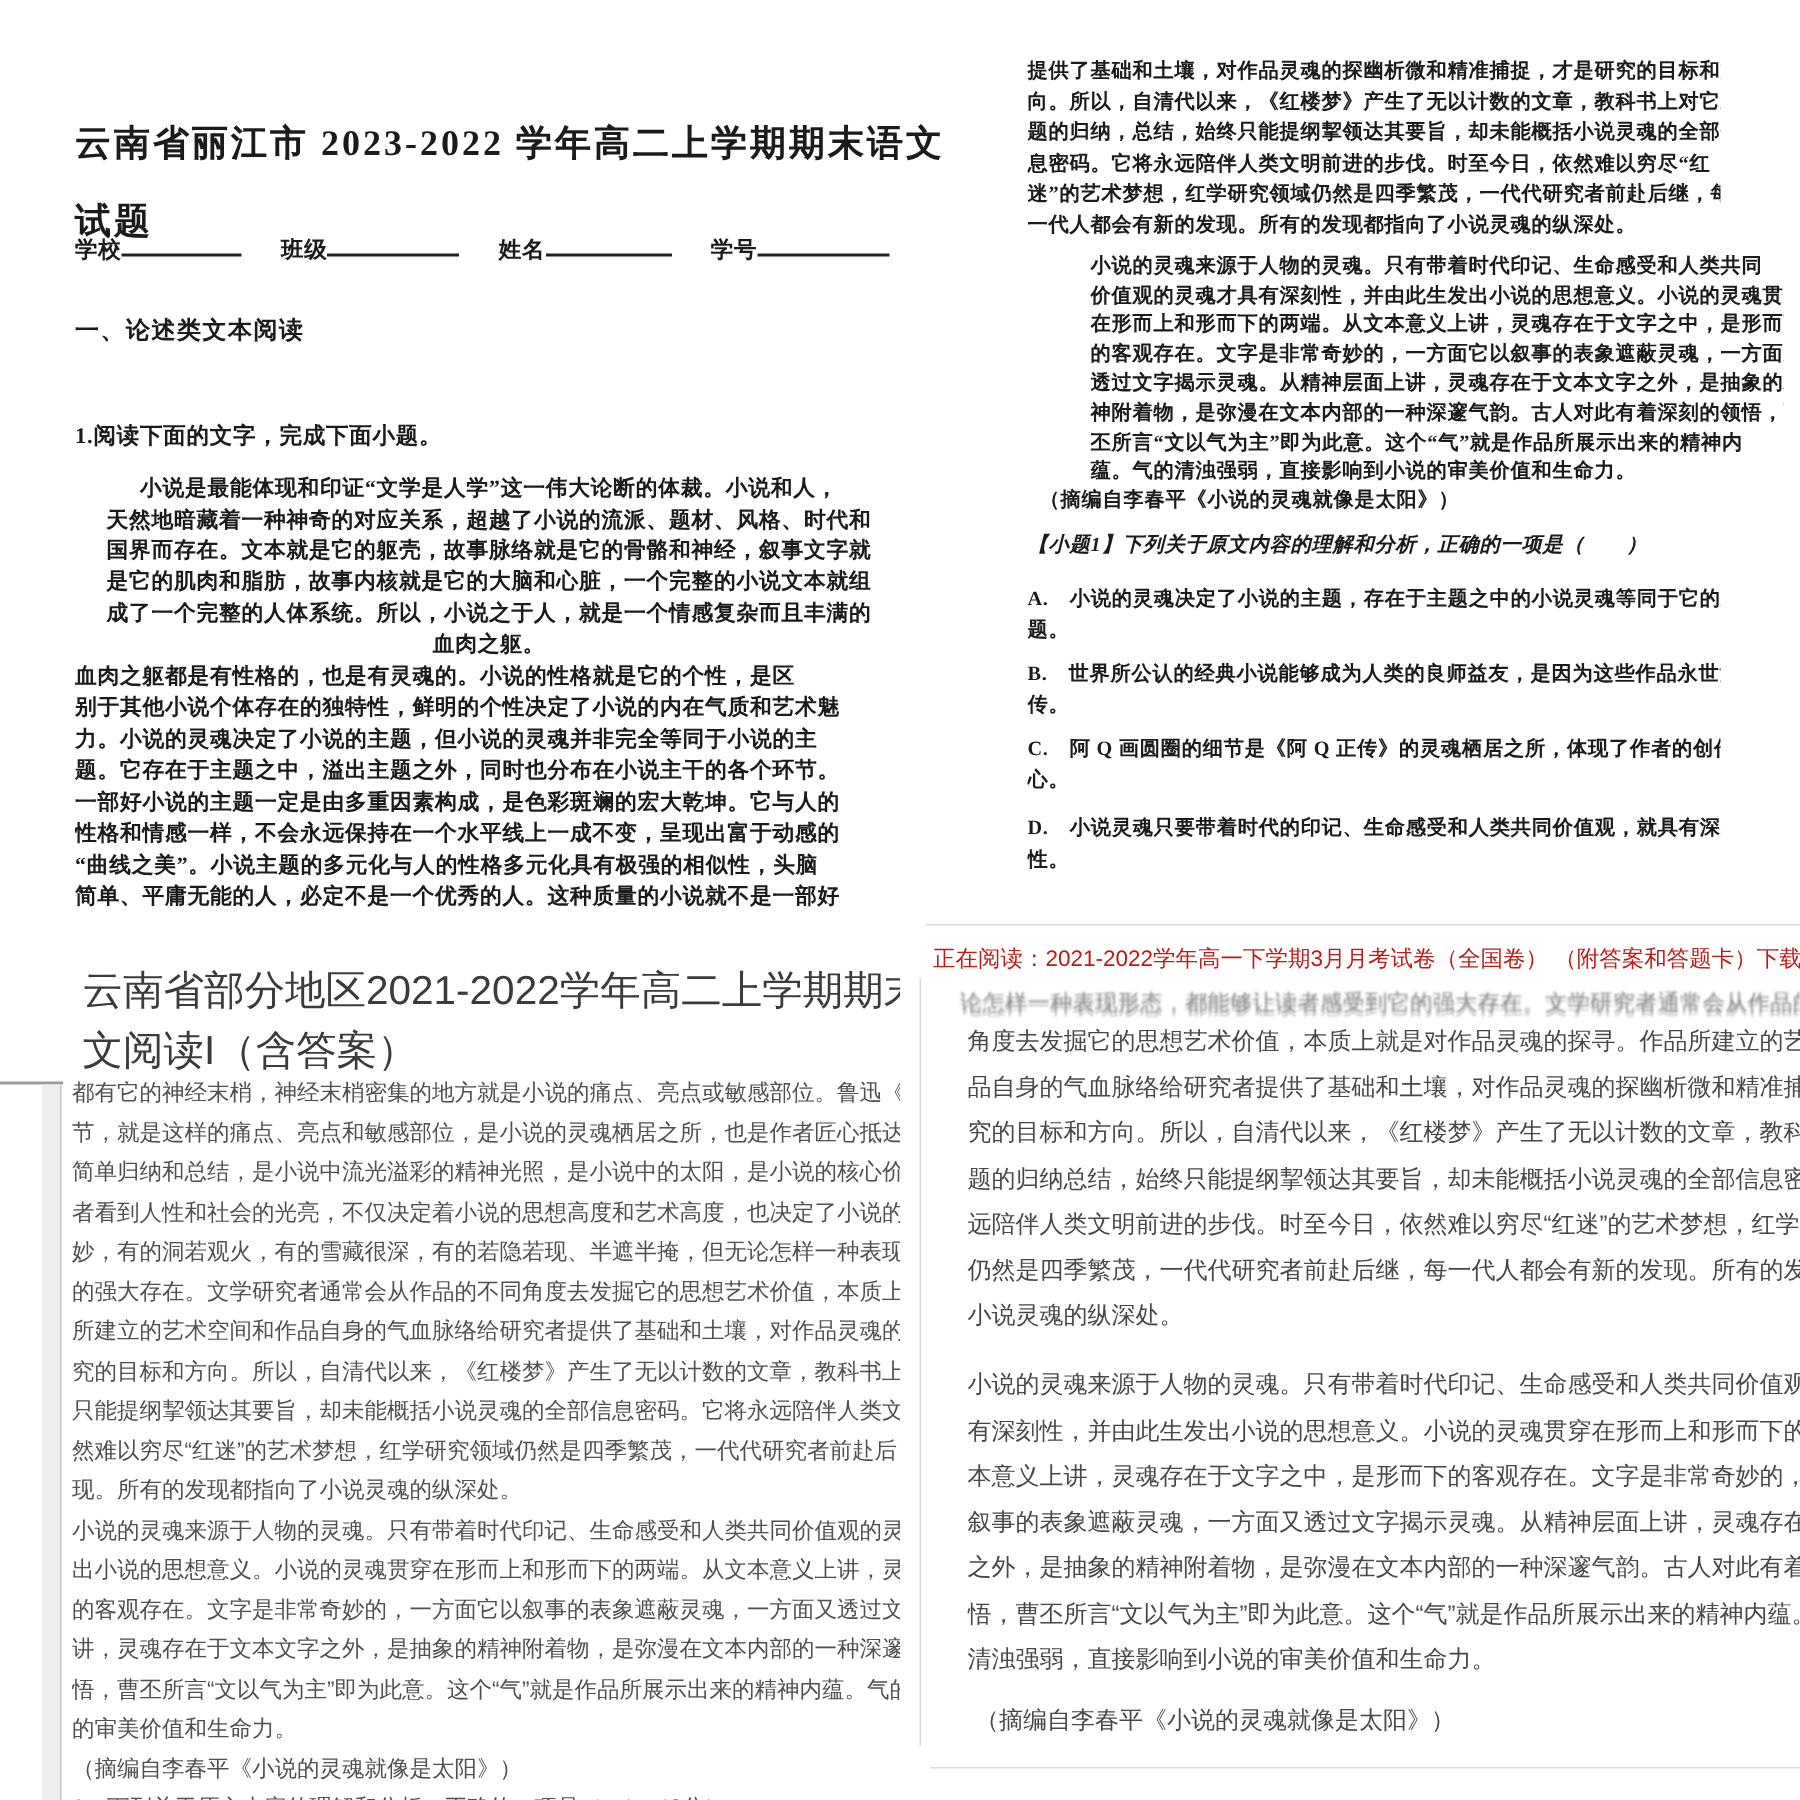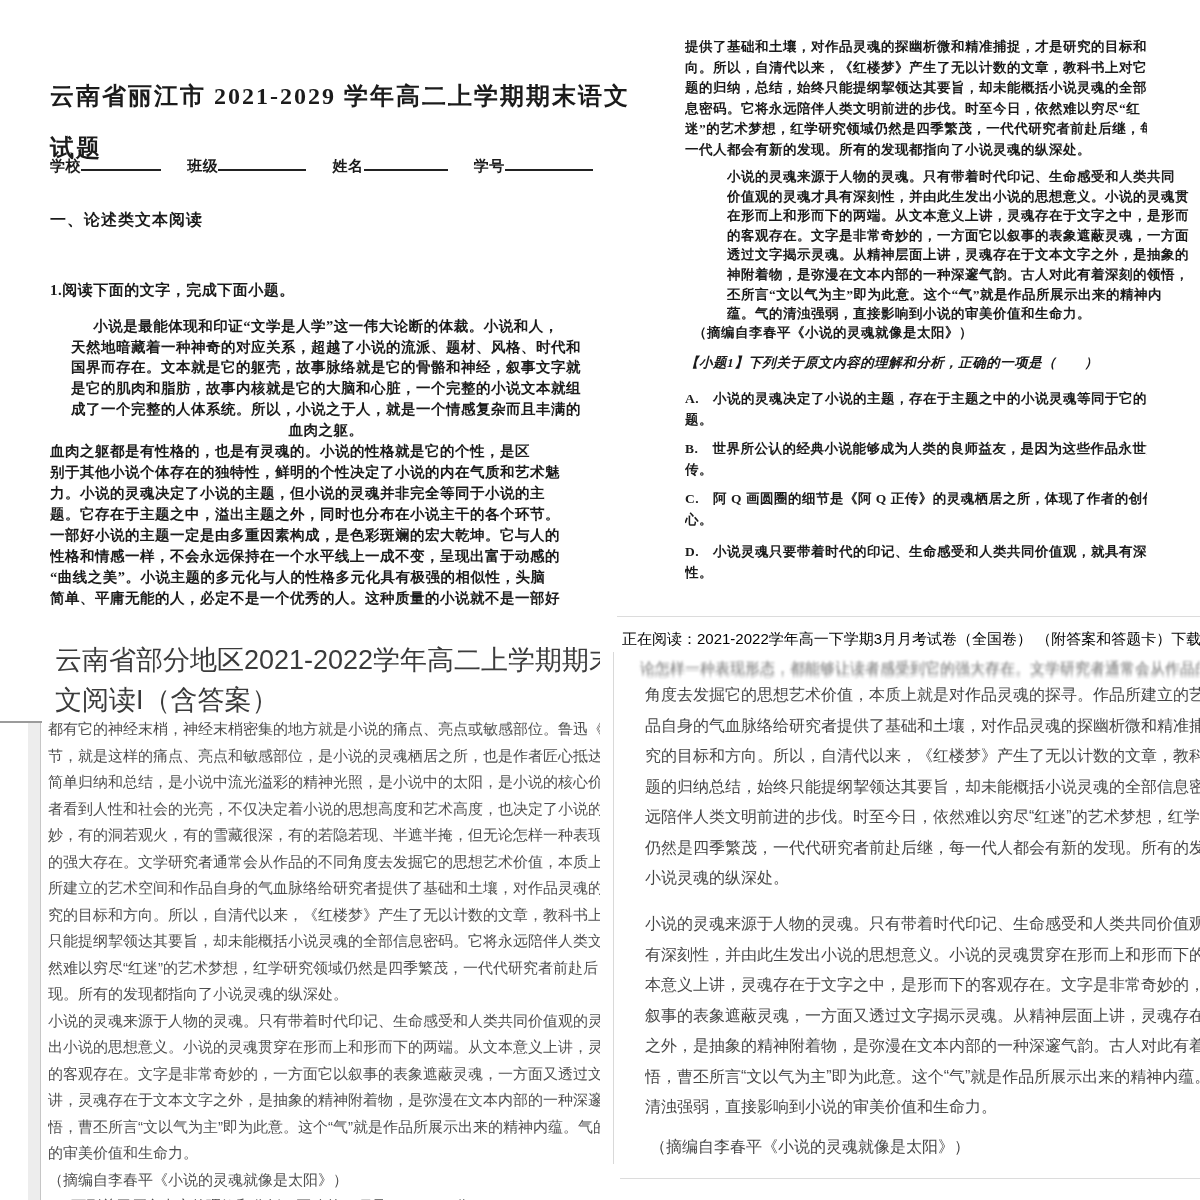--- a/index.html
+++ b/index.html
@@ -31,32 +31,32 @@
   
   .web{font-family:"Liberation Sans","DejaVu Sans",sans-serif;font-weight:400;letter-spacing:0;}
   .bl-title{left:55px;top:640px;font-size:27px;line-height:40px;color:#3b3b3b;width:545px;overflow:hidden;}
   .bl-topline{left:0;top:721px;width:42px;height:2px;background:#9b9b9b;}
   .bl-scrollbar{left:28px;top:723px;width:12px;height:477px;background:#ededed;border-right:1px solid #c6c6c6;}
   .bl-body{left:48px;top:716px;width:552px;height:484px;overflow:hidden;font-size:15px;line-height:26.5px;color:#4f4f4f;}
   .divider{background:#dcdcdc;height:1px;}
   .div-top{left:617px;top:616px;width:583px;}
   .div-bottom{left:620px;top:1178px;width:580px;}
   .br-vline{left:613px;top:652px;width:1px;height:512px;background:#d9d9d9;}
-  .reading-bar{left:622px;top:630px;font-size:15px;color:#000000;width:578px;overflow:hidden;}
+  .reading-bar{left:622px;top:630px;font-size:15px;color:#b91c1c;width:578px;overflow:hidden;}
   .blur-line{left:640px;top:659px;font-size:15px;color:#8d8d8d;width:560px;overflow:hidden;
              filter:blur(.8px);text-shadow:0 3px 0 rgba(130,130,130,.5);}
   .br-body{left:645px;width:555px;overflow:hidden;font-size:16px;color:#474747;line-height:30.5px;}
   .br-p1{top:680px;}
   .br-p2{top:909px;}
   .br-attr{top:1137px;left:650px;font-size:16px;color:#474747;}
 </style>
 </head>
 <body>
 
-<div class="abs scan exam-title pre">云南省丽江市 2021-2029 学年高二上学期期末语文
+<div class="abs scan exam-title pre">云南省丽江市 2023-2022 学年高二上学期期末语文
 试题</div>
 
 <div class="abs scan form-line">
   <span class="form-item"><span>学校</span><span class="blank"></span></span>
   <span class="form-item"><span>班级</span><span class="blank" style="width:88px;"></span></span>
   <span class="form-item"><span>姓名</span><span class="blank" style="width:84px;"></span></span>
   <span class="form-item"><span>学号</span><span class="blank" style="width:88px;"></span></span>
 </div>
 
 <div class="abs scan section-heading">一、论述类文本阅读</div>

